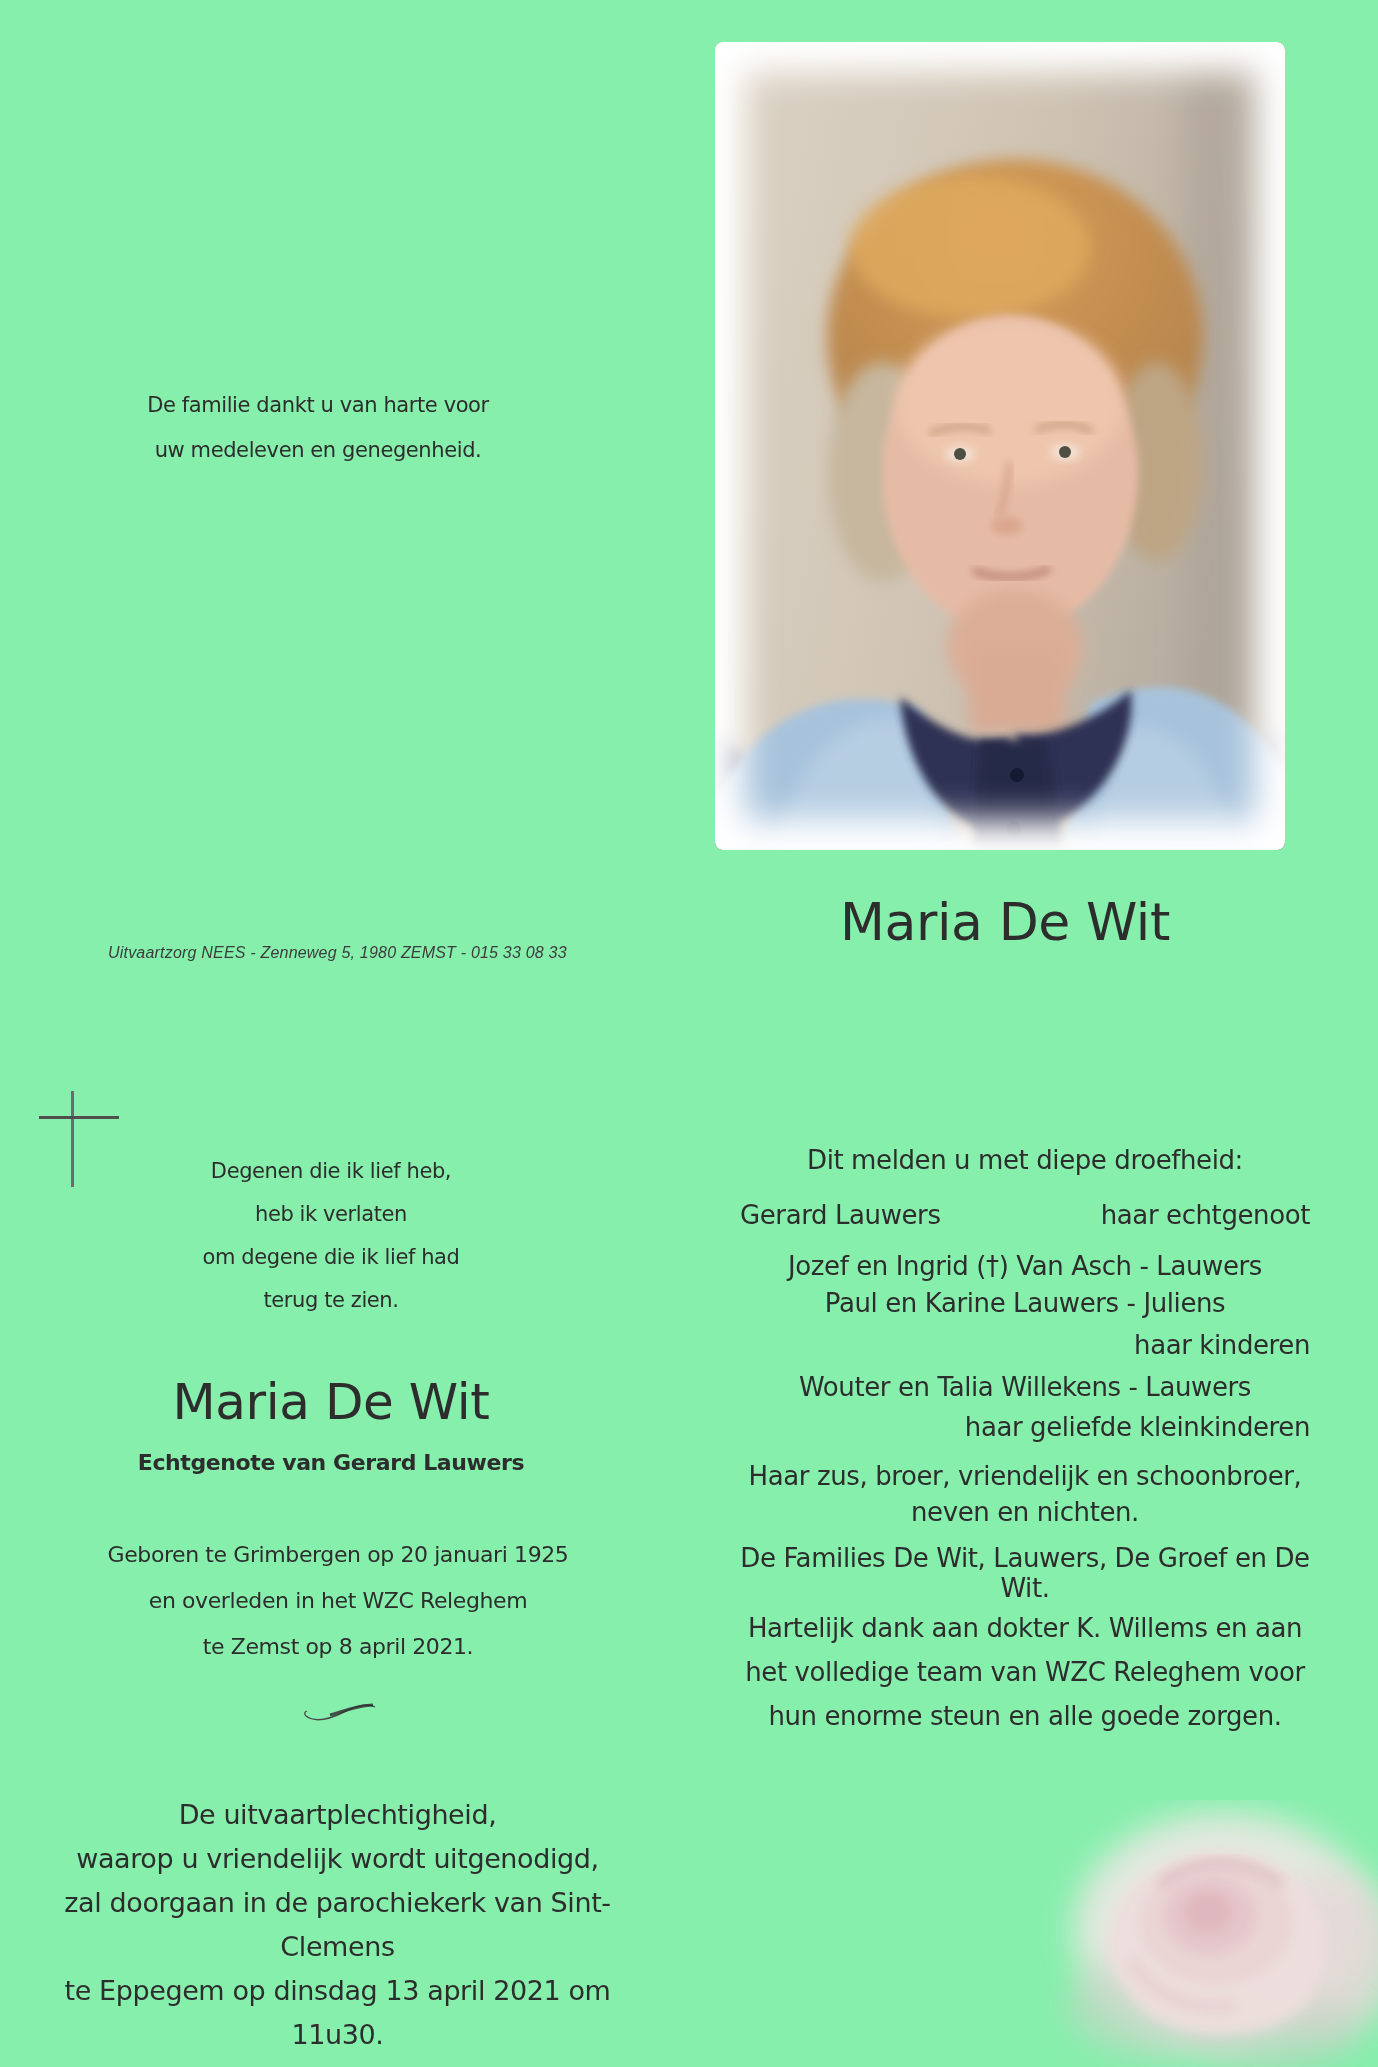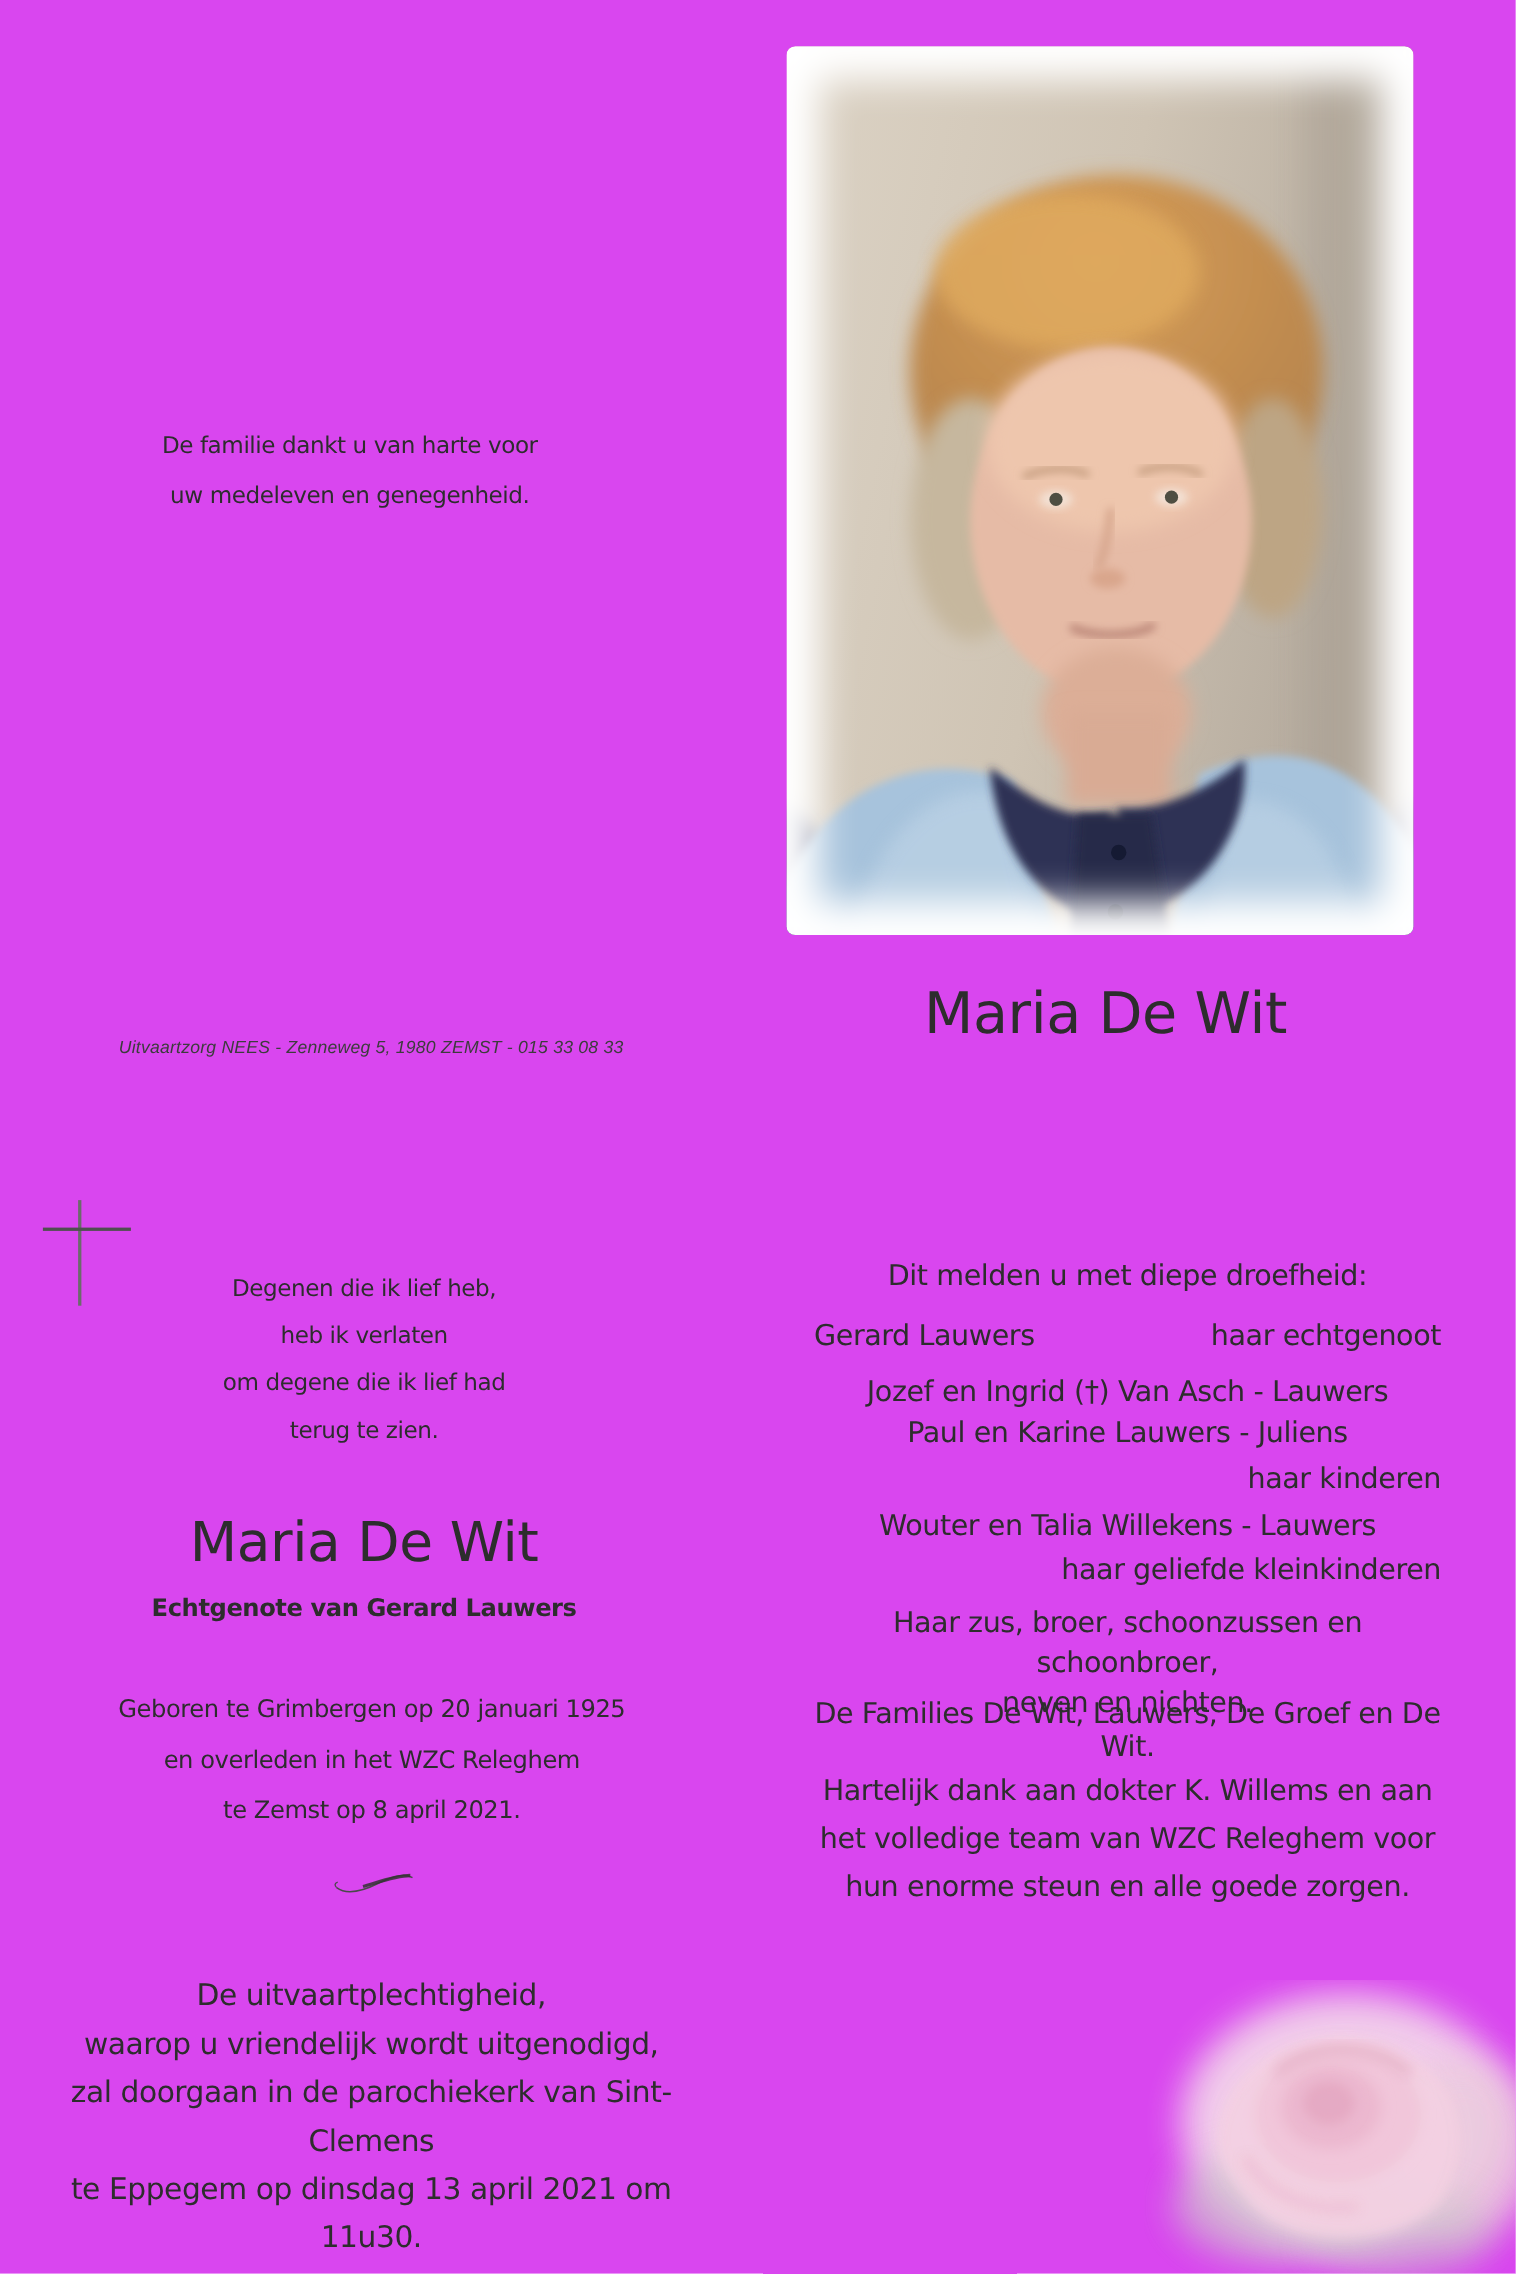--- a/index.html
+++ b/index.html
@@ -1,19 +1,19 @@
 <!DOCTYPE html>
 <html><head>
 <meta charset="utf-8">
 <style>
   html,body{margin:0;padding:0;background:#ffffff;}
   .page{
     position:relative;
     width:1378px;height:2067px;
-    background:#d946ef;
+    background:#86efac;
     overflow:hidden;
     font-family:"DejaVu Sans",sans-serif;
     color:#2d2d2d;
   }
   .script{font-family:"DejaVu Sans",sans-serif;letter-spacing:-0.4px;color:#2d2d2d;}
   .abs{position:absolute;text-align:center;}
   .center{text-align:center;}
   .right{text-align:right;}
 
   
@@ -183,21 +183,21 @@
   <div class="abs rcol r-children-names script">
     <div>Jozef en Ingrid (†) Van Asch - Lauwers</div>
     <div>Paul en Karine Lauwers - Juliens</div>
   </div>
   <div class="abs rcol r-children-rel right script">haar kinderen</div>
 
   <div class="abs rcol r-grandchildren script">Wouter en Talia Willekens - Lauwers</div>
   <div class="abs rcol r-grandchildren-rel right script">haar geliefde kleinkinderen</div>
 
   <div class="abs rcol r-relatives script">
-    <div>Haar zus, broer, schoonzussen en schoonbroer,</div>
+    <div>Haar zus, broer, vriendelijk en schoonbroer,</div>
     <div>neven en nichten.</div>
   </div>
 
   <div class="abs rcol r-families script">De Families De Wit, Lauwers, De Groef en De Wit.</div>
 
   <div class="abs rcol r-thanks script">
     <div>Hartelijk dank aan dokter K. Willems en aan</div>
     <div>het volledige team van WZC Releghem voor</div>
     <div>hun enorme steun en alle goede zorgen.</div>
   </div>

